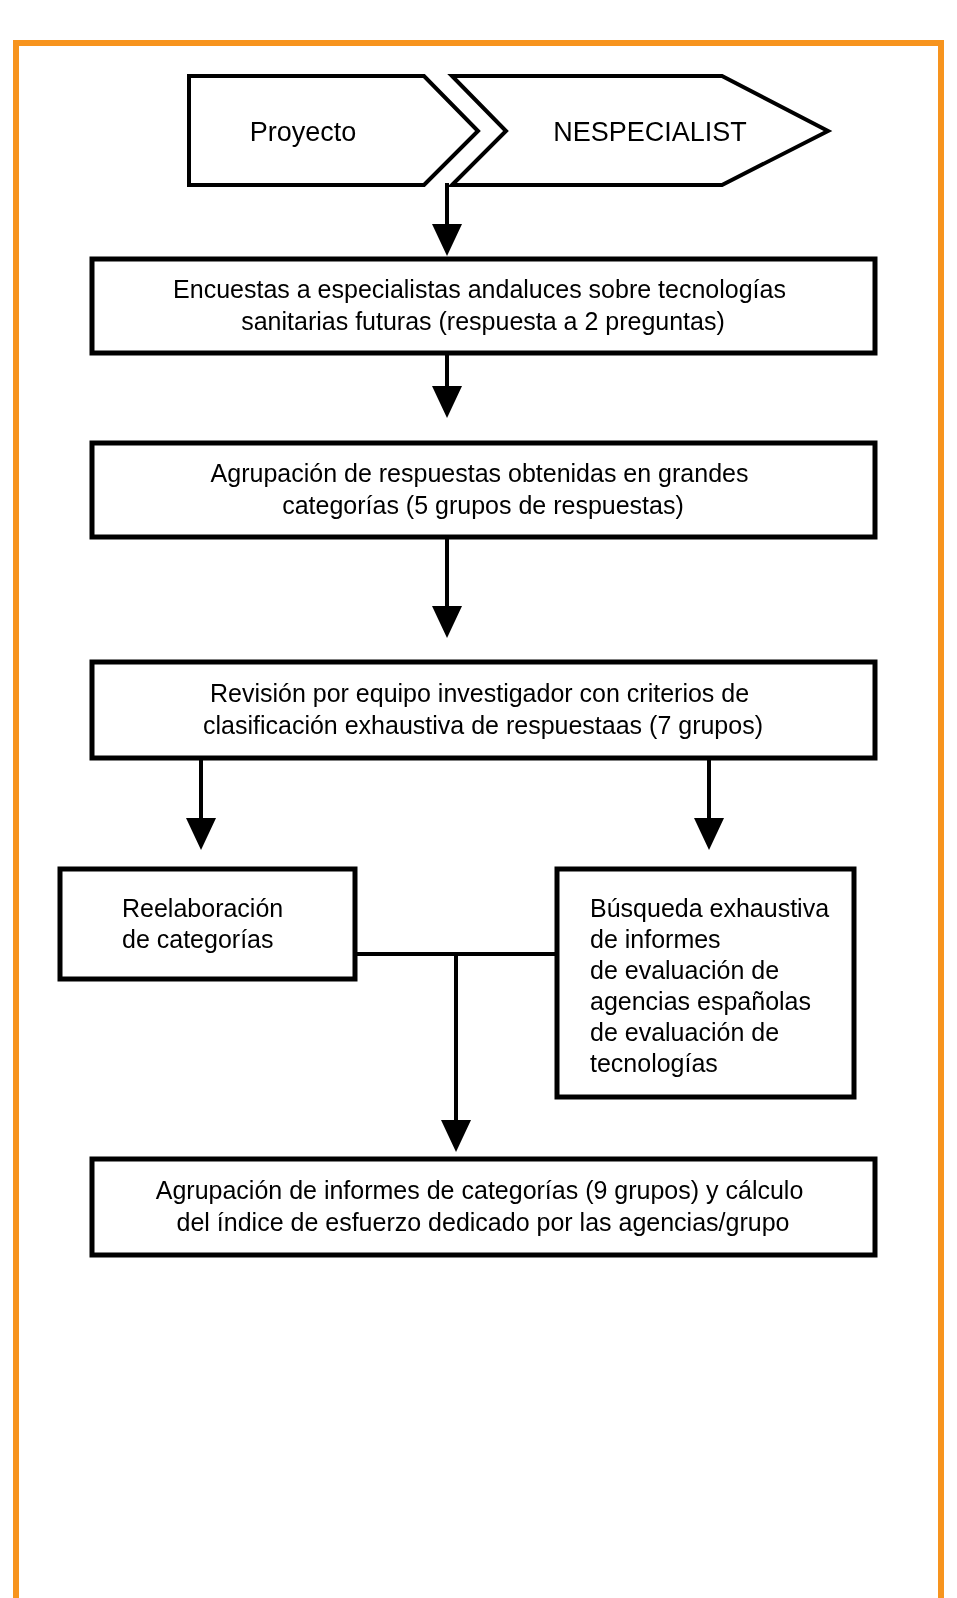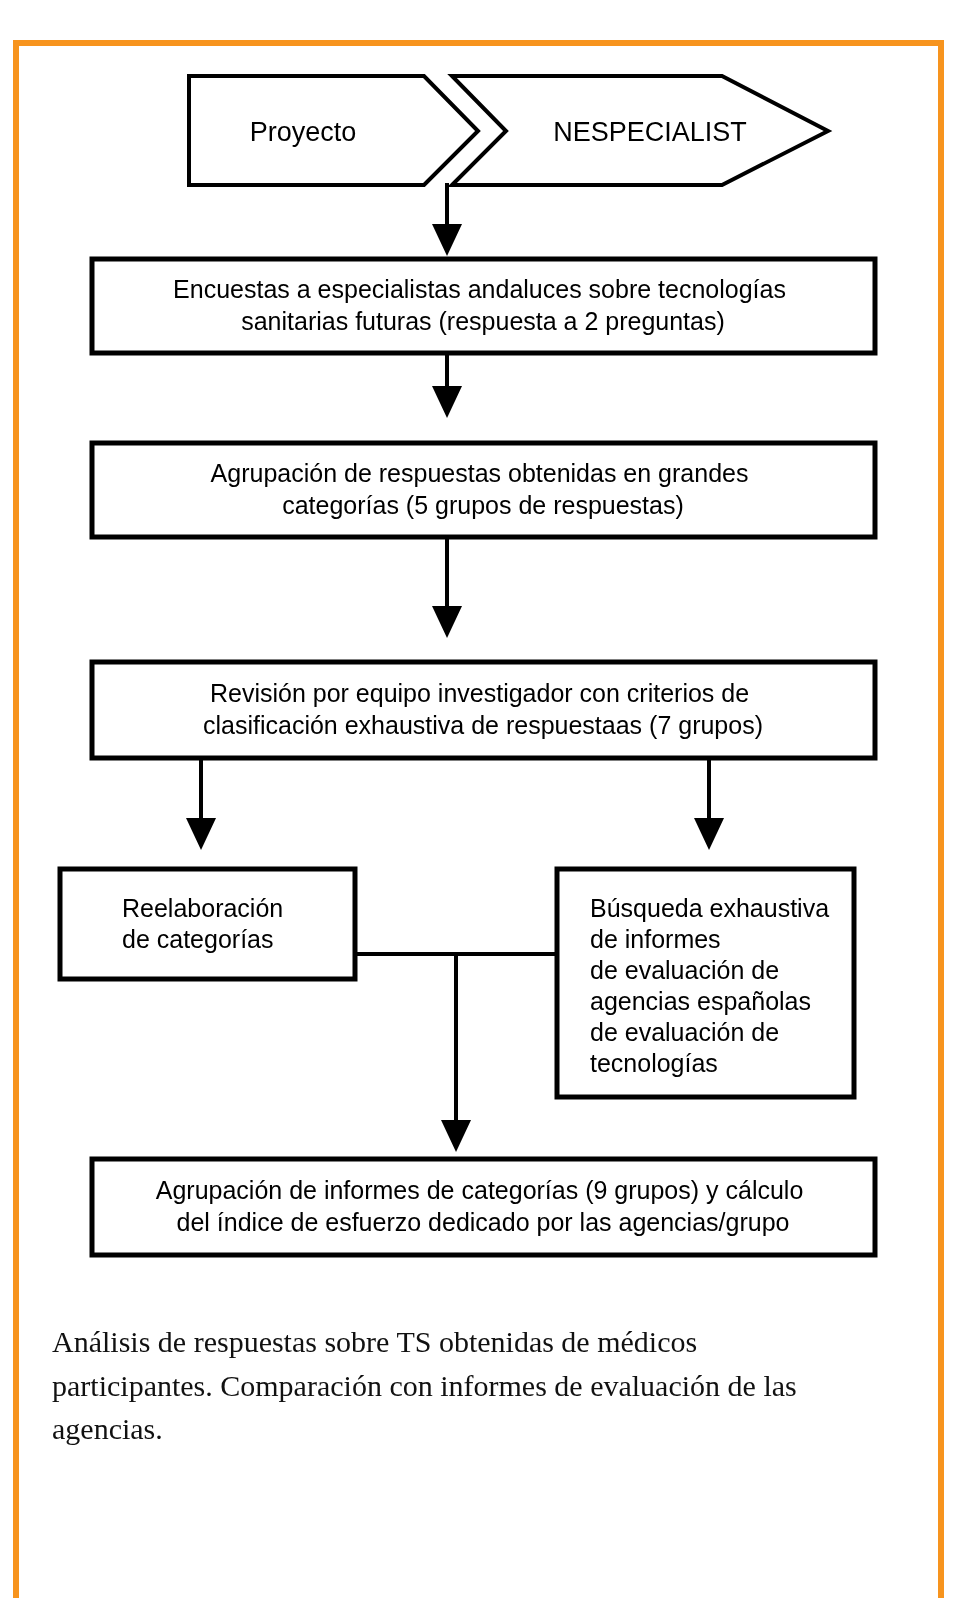--- a/index.html
+++ b/index.html
@@ -184,16 +184,15 @@
       <rect class="shape-fill shape-stroke" stroke-width="5" x="92" y="1131" width="783" height="96"></rect>
       <text class="boxtext" x="483" y="1171" text-anchor="middle">
         <tspan x="483" dy="0">Agrupación de informes de categorías (9 grupos) y cálculo</tspan>
         <tspan x="483" dy="32">del índice de esfuerzo dedicado por las agencias/grupo</tspan>
       </text>
     </g>
 
   </svg>
 
   <div id="caption-block">
-    <p id="study-desc">Análisis de respuestas sobre TS obtenidas de médicos participantes. Comparación con informes de evaluación de las agencias.</p>
   </div>
 
 </div>
 
 </body></html>

